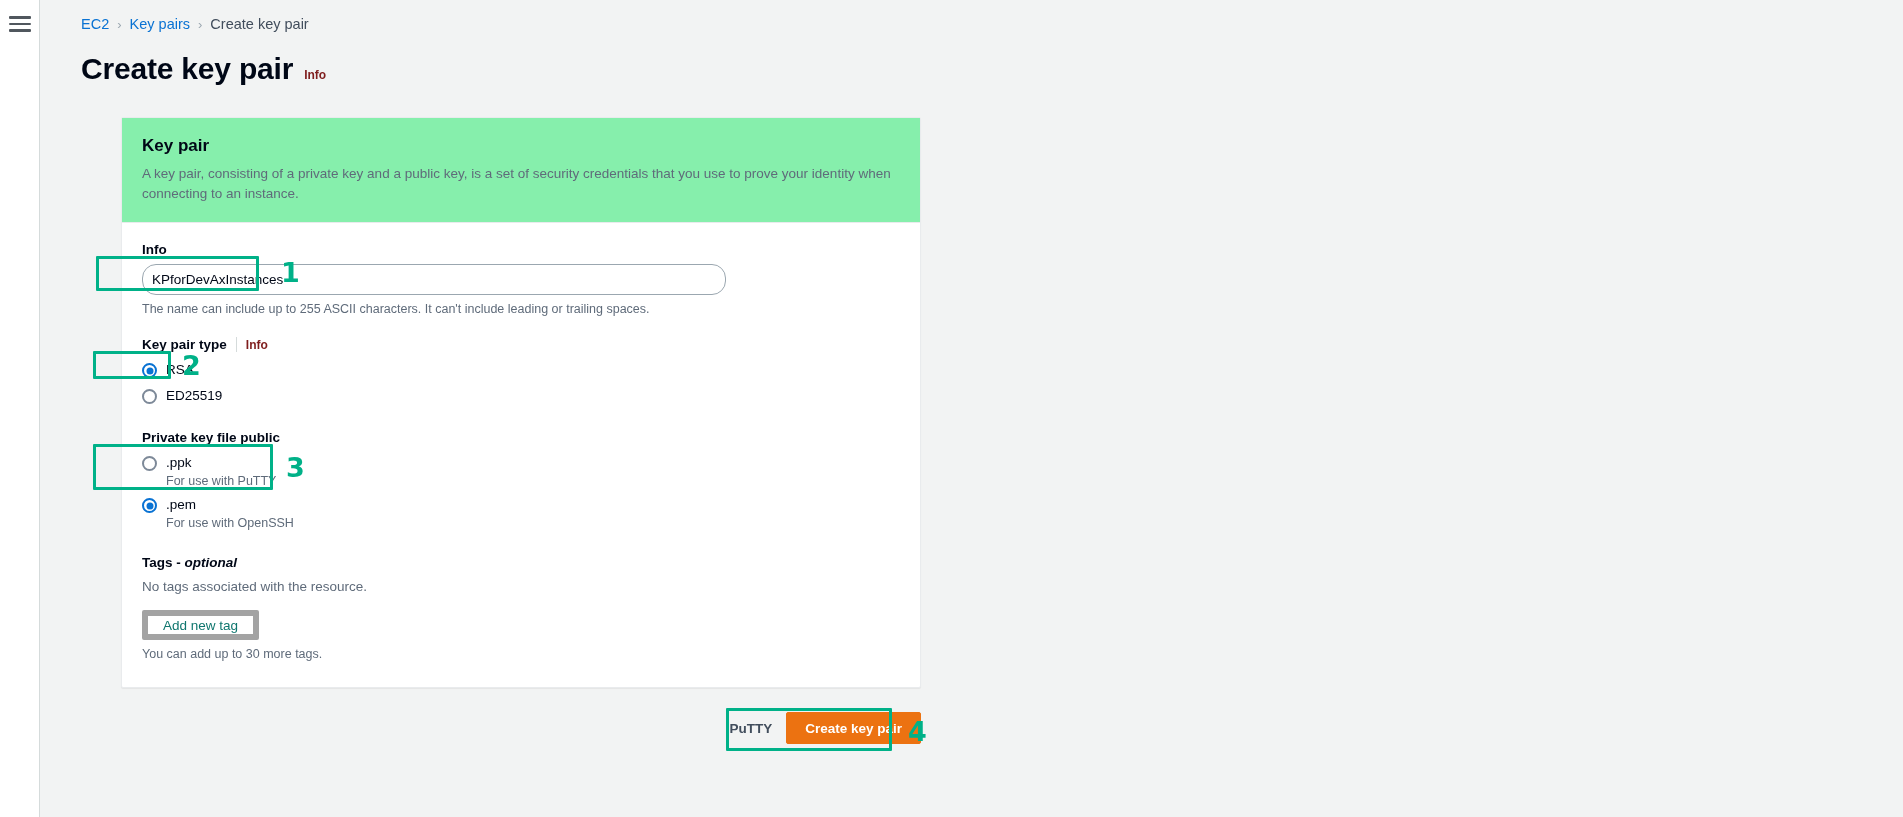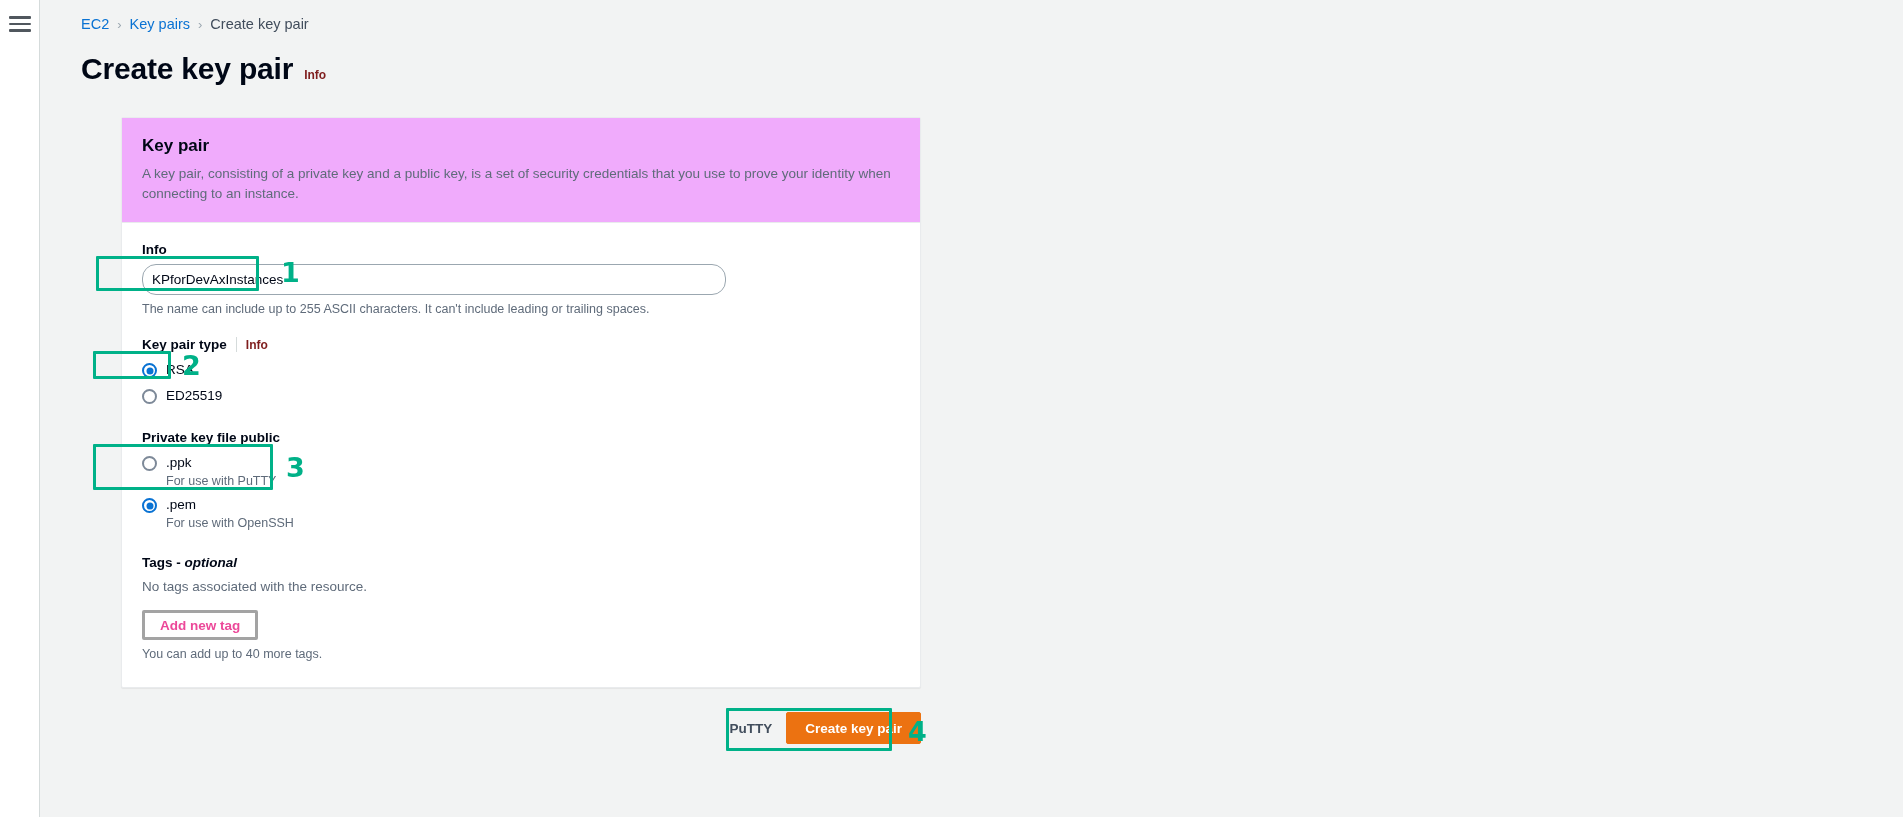--- a/index.html
+++ b/index.html
@@ -51,21 +51,21 @@
   
   .card {
     position: absolute; left: 80px; top: 117px;
     width: 800px;
     background: #ffffff;
     border: 1px solid #e9ebed;
     border-radius: 2px;
     box-shadow: 0 1px 1px rgba(0,7,22,0.06);
   }
   .card-header {
-    background: #f0abfc;
+    background: #86efac;
     border-bottom: 1px solid #e9ebed;
     padding: 18px 20px 19px 20px;
   }
   .card-title { font-size: 17px; font-weight: 700; color: #000716; }
   .card-desc {
     margin-top: 8px;
     font-size: 13.5px; line-height: 1.45; color: #5f6b7a;
     max-width: 760px;
   }
   .card-body { padding: 19px 20px 26px 20px; }
@@ -110,23 +110,23 @@
   .section { margin-top: 21px; }
 
   .tags-heading { font-size: 13.5px; font-weight: 700; color: #000716; }
   .tags-heading em { font-style: italic; font-weight: 700; }
   .tags-empty { margin-top: 9px; font-size: 13.5px; color: #5f6b7a; }
 
   .btn-normal {
     margin-top: 16px;
     display: inline-flex; align-items: center; justify-content: center;
     height: 30px; padding: 0 15px;
-    background: #ffffff; border: 3px solid #a3a3a3; border-radius: 2px;
-    font-family: "Liberation Sans", sans-serif;
-    font-size: 13.5px; font-weight: 700; color: #ec4899;
+    background: #ffffff; border: 6px solid #a3a3a3; border-radius: 2px;
+    font-family: "Liberation Sans", sans-serif;
+    font-size: 13.5px; font-weight: 400; color: #0f766e;
     cursor: pointer;
   }
 
   
   .footer-actions {
     position: absolute; left: 80px; top: 712px;
     width: 800px;
     display: flex; align-items: center; justify-content: flex-end; gap: 0;
   }
   .btn-link {
@@ -246,21 +246,21 @@
                 <span class="radio-desc">For use with OpenSSH</span>
               </span>
             </div>
           </div>
         </div>
 
         <div class="section">
           <div class="tags-heading"><span>Tags - </span><em>optional</em></div>
           <div class="tags-empty">No tags associated with the resource.</div>
           <button class="btn-normal">Add new tag</button>
-          <div class="help-text">You can add up to 40 more tags.</div>
+          <div class="help-text">You can add up to 30 more tags.</div>
         </div>
 
       </div>
     </section>
 
     <div class="footer-actions">
       <button class="btn-link">PuTTY</button>
       <button class="btn-primary">Create key pair</button>
     </div>
 

